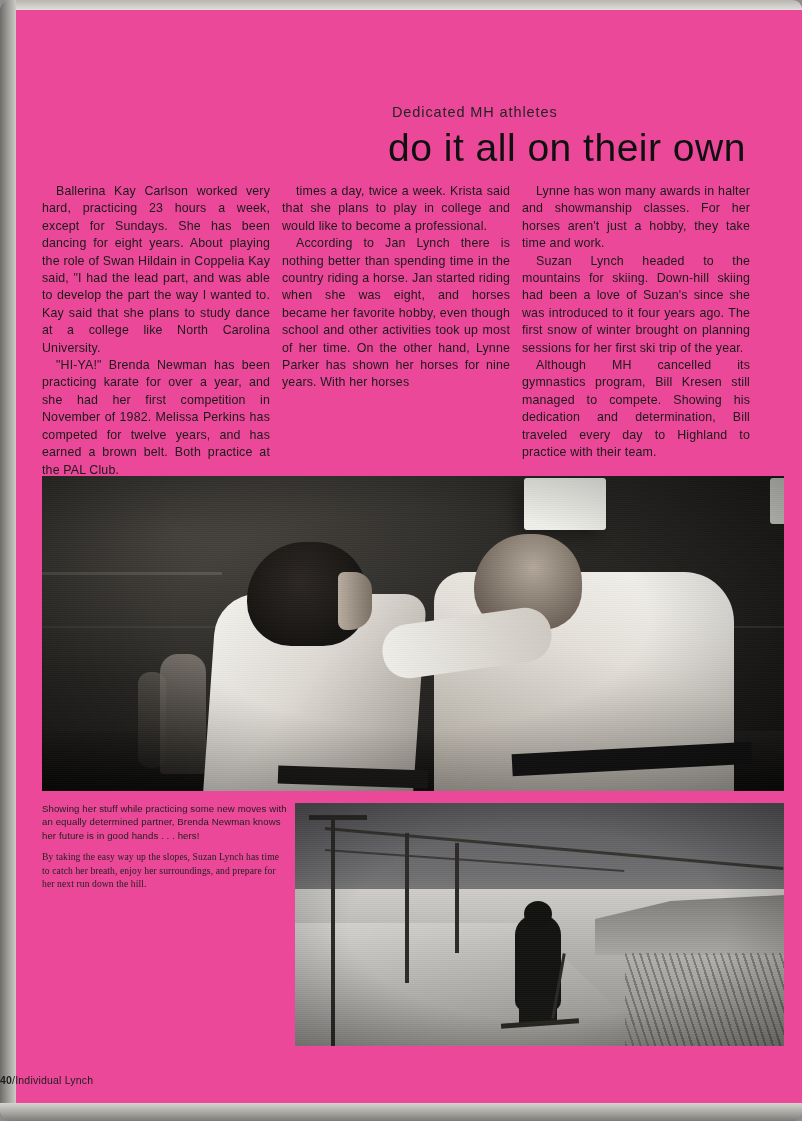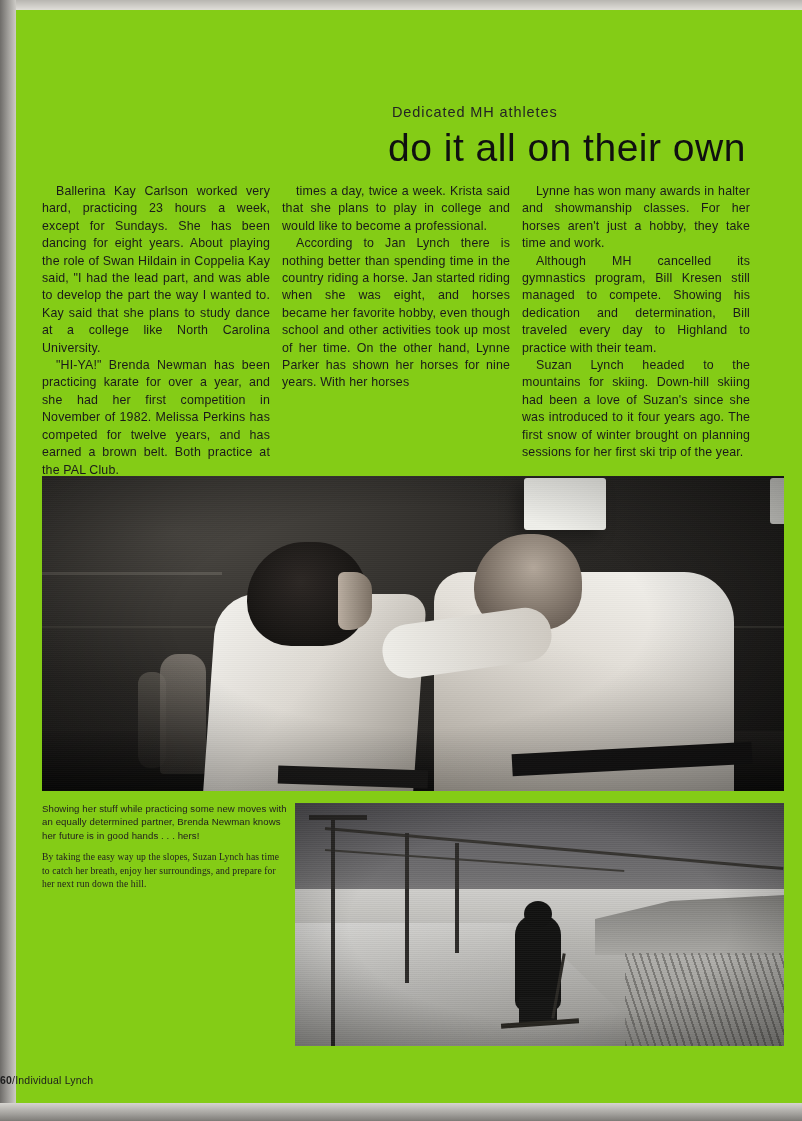--- a/index.html
+++ b/index.html
@@ -4,24 +4,25 @@
 <style>
   html, body {
     margin: 0;
     padding: 0;
     background: #8c8c8c;
   }
   .page {
     position: relative;
     width: 802px;
     height: 1121px;
-    background: #84cc16;
+    background: #ec4899;
     overflow: hidden;
     font-family: "Liberation Sans", sans-serif;
     color: #19191a;
+    border-radius: 9px;
   }
   
   .scan-edge-left {
     position: absolute;
     left: 0; top: 0;
     width: 16px; height: 1121px;
     background: linear-gradient(to right, #6e6c69 0%, #9a9894 45%, #cdcbc6 100%);
   }
   .scan-edge-bottom {
     position: absolute;
@@ -303,22 +304,22 @@
       <p>Ballerina Kay Carlson worked very hard, practicing 23 hours a week, except for Sundays. She has been dancing for eight years. About playing the role of Swan Hildain in Coppelia Kay said, "I had the lead part, and was able to develop the part the way I wanted to. Kay said that she plans to study dance at a college like North Carolina University.</p>
       <p>"HI-YA!" Brenda Newman has been practicing karate for over a year, and she had her first competition in November of 1982. Melissa Perkins has competed for twelve years, and has earned a brown belt. Both practice at the PAL Club.</p>
       <p>Krista Harmeson has been playing racquetball for three years, practicing two</p>
     </div>
     <div class="col">
       <p>times a day, twice a week. Krista said that she plans to play in college and would like to become a professional.</p>
       <p>According to Jan Lynch there is nothing better than spending time in the country riding a horse. Jan started riding when she was eight, and horses became her favorite hobby, even though school and other activities took up most of her time. On the other hand, Lynne Parker has shown her horses for nine years. With her horses</p>
     </div>
     <div class="col">
       <p>Lynne has won many awards in halter and showmanship classes. For her horses aren't just a hobby, they take time and work.</p>
+      <p>Suzan Lynch headed to the mountains for skiing. Down-hill skiing had been a love of Suzan's since she was introduced to it four years ago. The first snow of winter brought on planning sessions for her first ski trip of the year.</p>
       <p>Although MH cancelled its gymnastics program, Bill Kresen still managed to compete. Showing his dedication and determination, Bill traveled every day to Highland to practice with their team.</p>
-      <p>Suzan Lynch headed to the mountains for skiing. Down-hill skiing had been a love of Suzan's since she was introduced to it four years ago. The first snow of winter brought on planning sessions for her first ski trip of the year.</p>
     </div>
   </div>
 
   <div class="photo-main">
     <div class="pm-room"></div>
     <div class="pm-wall-line"></div>
     <div class="pm-wall-line2"></div>
     <div class="pm-floor"></div>
     <div class="pm-bg-fig2"></div>
     <div class="pm-bg-fig"></div>
@@ -356,16 +357,16 @@
     <div class="ski-figure"></div>
     <div class="ski-figure-head"></div>
     <div class="ski-figure-legs"></div>
     <div class="ski-pole-hand"></div>
     <div class="ski-skis"></div>
     <div class="ski-grain"></div>
     <div class="ski-vig"></div>
   </div>
 
   <div class="folio">
-    <span class="num">60</span><span>/Individual Lynch</span>
+    <span class="num">40</span><span>/Individual Lynch</span>
   </div>
 
 </div>
 
 </body></html>

